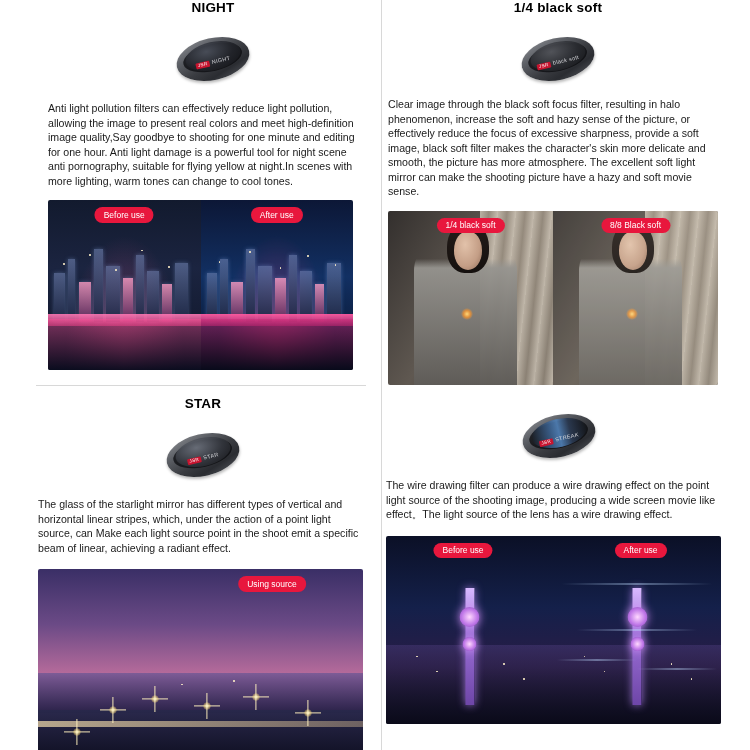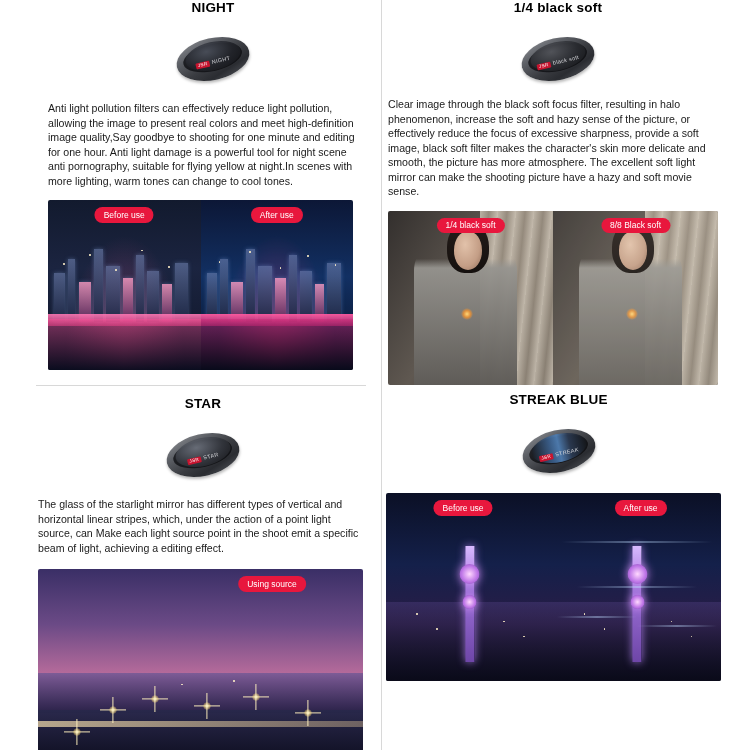--- a/index.html
+++ b/index.html
@@ -401,21 +401,21 @@
     <div class="lens-wrap" style="margin-top:16px; height:56px;">
       <div class="lens">
         <div class="ring"></div>
         <div class="glass glass-star"></div>
         <div class="label">
           <span class="brand">JSR</span><span>STAR</span>
         </div>
       </div>
     </div>
 
-    <div class="desc" style="margin-top:14px; width:325px;">The glass of the starlight mirror has different types of vertical and horizontal linear stripes, which, under the action of a point light source, can Make each light source point in the shoot emit a specific beam of light, achieving a editing effect.</div>
+    <div class="desc" style="margin-top:14px; width:325px;">The glass of the starlight mirror has different types of vertical and horizontal linear stripes, which, under the action of a point light source, can Make each light source point in the shoot emit a specific beam of linear, achieving a radiant effect.</div>
 
     <div class="photo" style="margin-top:14px; width:325px; height:185px;">
       <div class="half left" style="width:100%;">
         <div class="scene star-sky">
           <div class="sea"></div>
           <div class="bridge">
             <div class="bridge-deck"></div>
           </div>
           <div class="starburst" style="left:23%; top:76%;">
               <div class="starcore"></div>
@@ -437,32 +437,32 @@
             </div>
           <div class="dot" style="left:44%; top:62%;"></div>
           <div class="dot" style="left:60%; top:60%;"></div>
         </div>
       </div>
       <div class="tag" style="left:72%;">Using source</div>
     </div>
   </div>
 
   <div class="panel" style="left:378px; top:392px; width:345px;">
-    <div class="panel-title">STREAK BLUE</div>
 
     <div class="lens-wrap" style="margin-top:16px; height:56px;">
       <div class="lens">
         <div class="ring"></div>
         <div class="glass glass-streak"></div>
         <div class="label">
           <span class="brand">JSR</span><span>STREAK</span>
         </div>
       </div>
     </div>
 
+    <div class="desc" style="margin-top:14px; width:335px;">The wire drawing filter can produce a wire drawing effect on the point light source of the shooting image, producing a wide screen movie like effect。The light source of the lens has a wire drawing effect.</div>
 
     <div class="photo" style="margin-top:14px; width:335px; height:188px;">
       <div class="half left" style="width:50%;">
         <div class="scene streak-sky">
           <div class="citylights"></div>
           <div class="tower">
             <div class="ball b1"></div>
             <div class="ball b2"></div>
           </div>
           <div class="dot" style="left:18%; top:64%;"></div>

